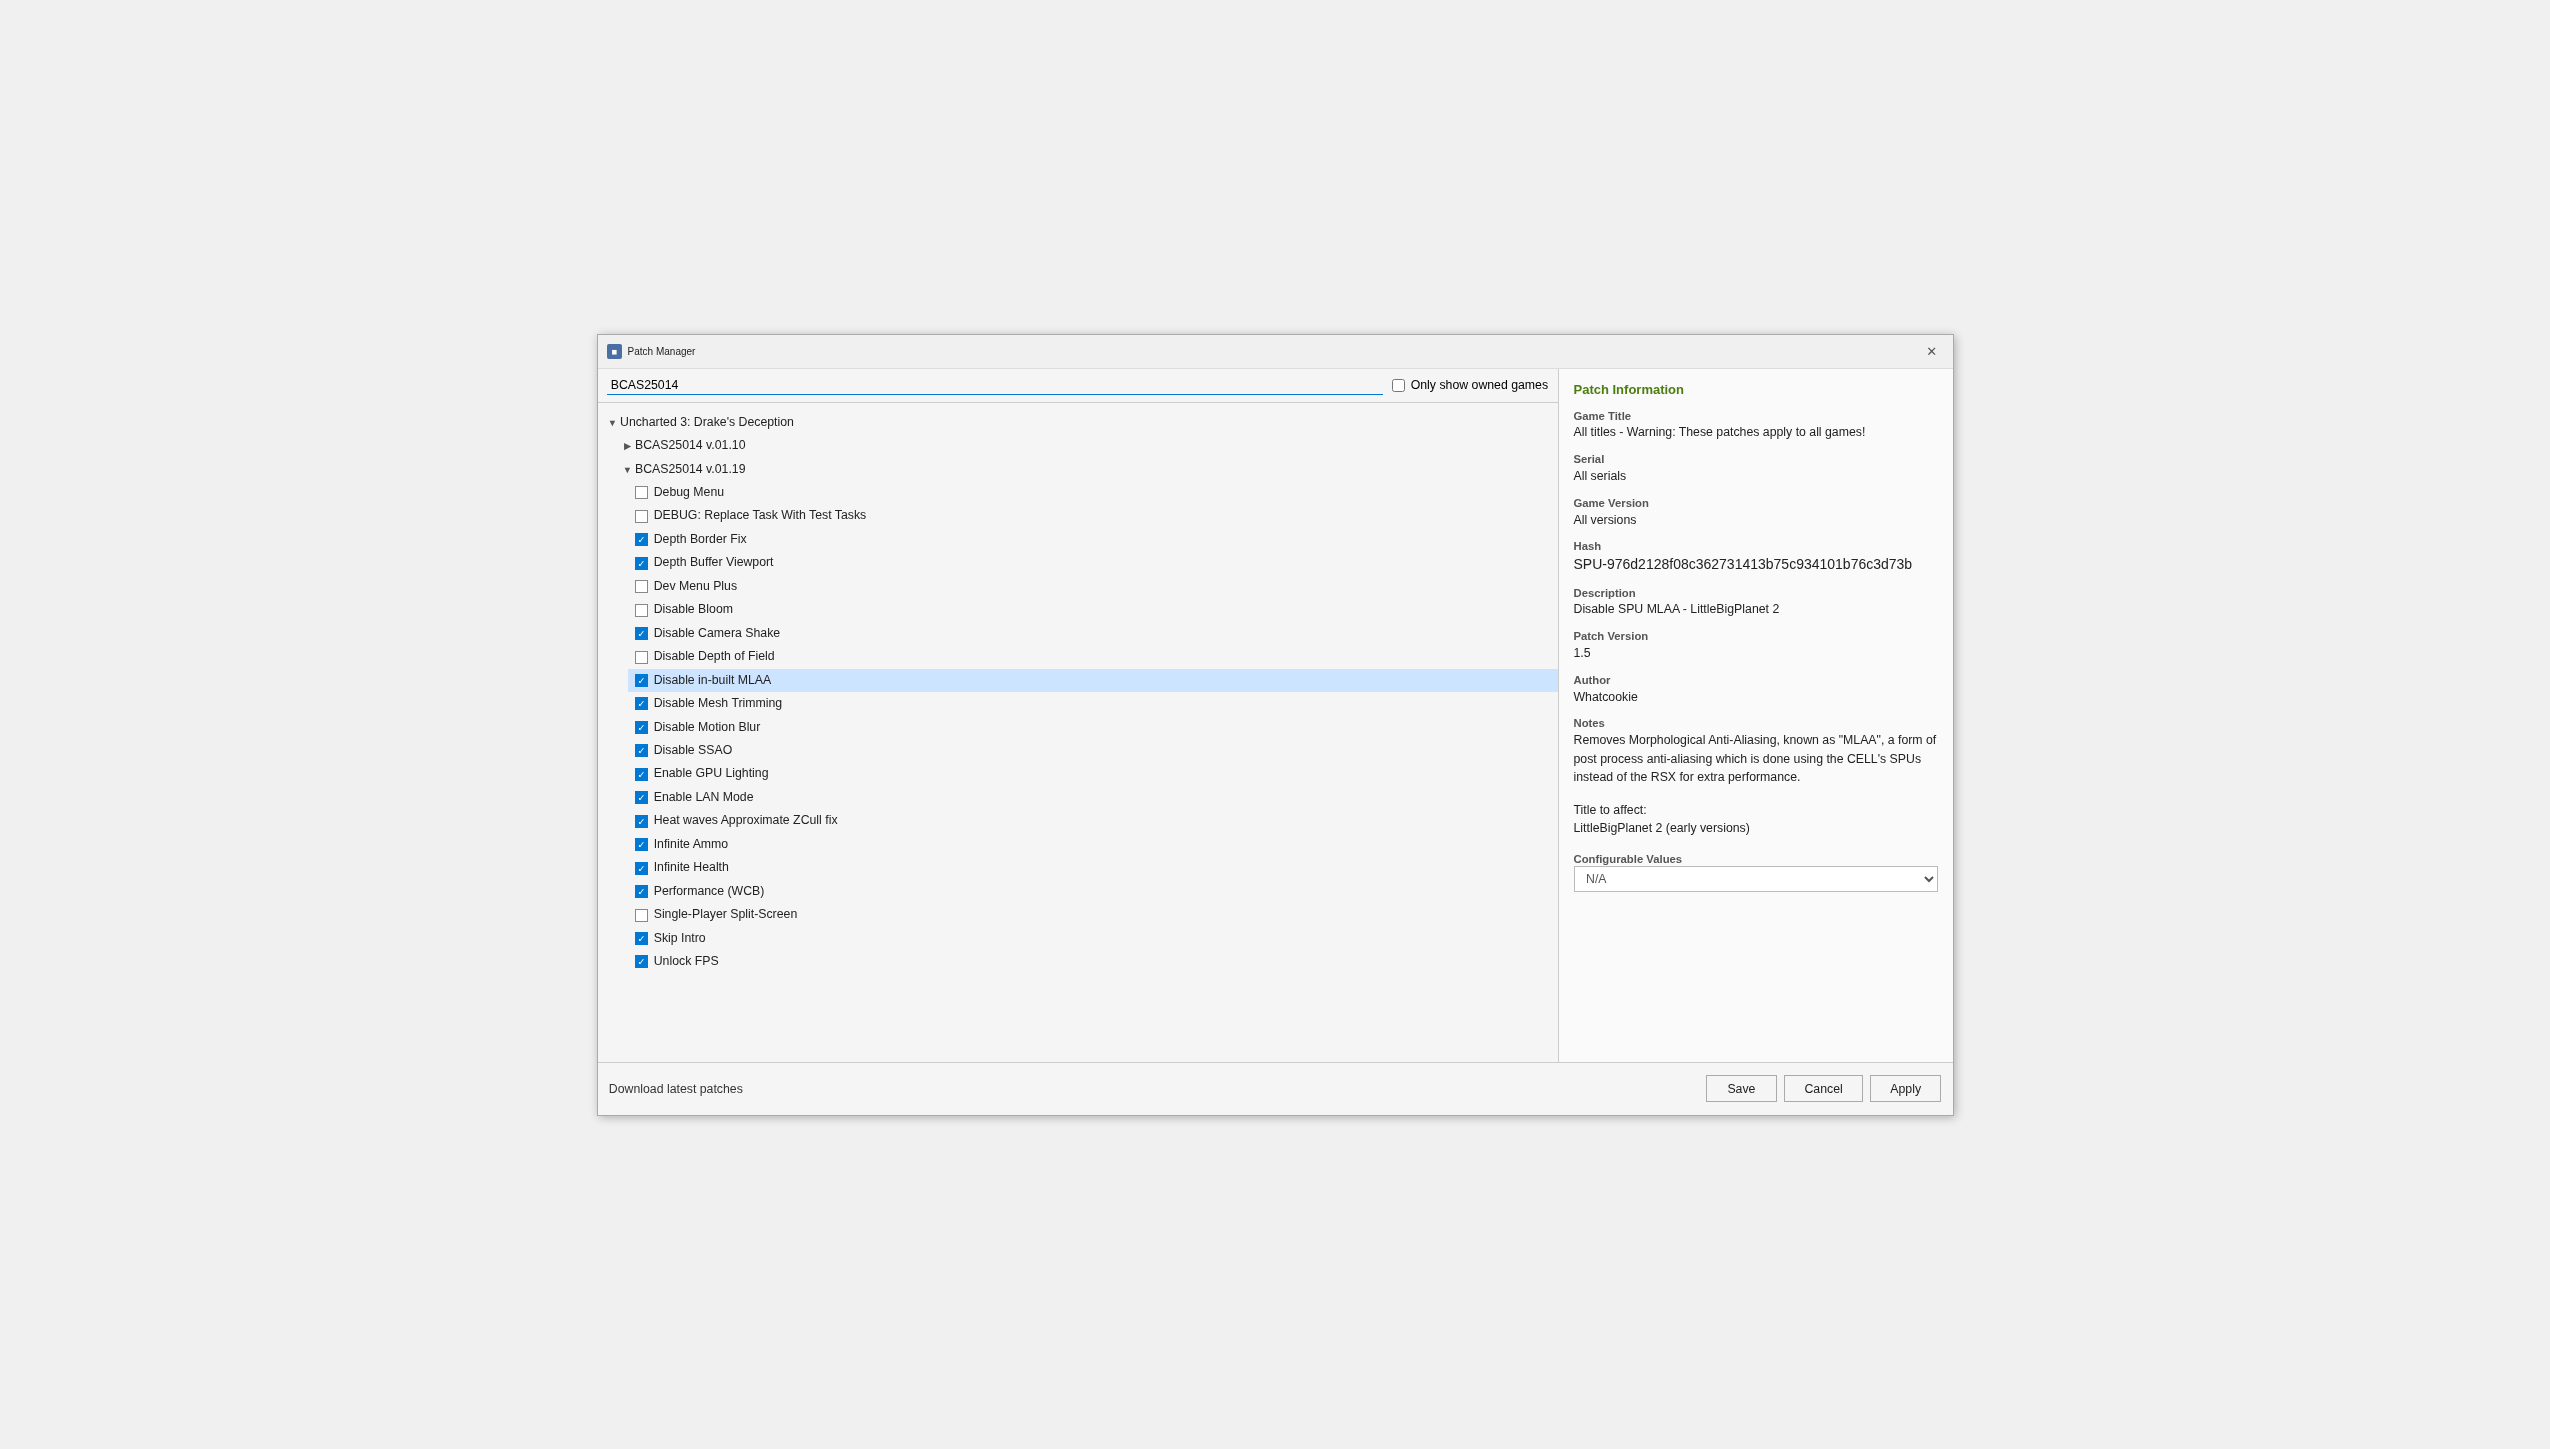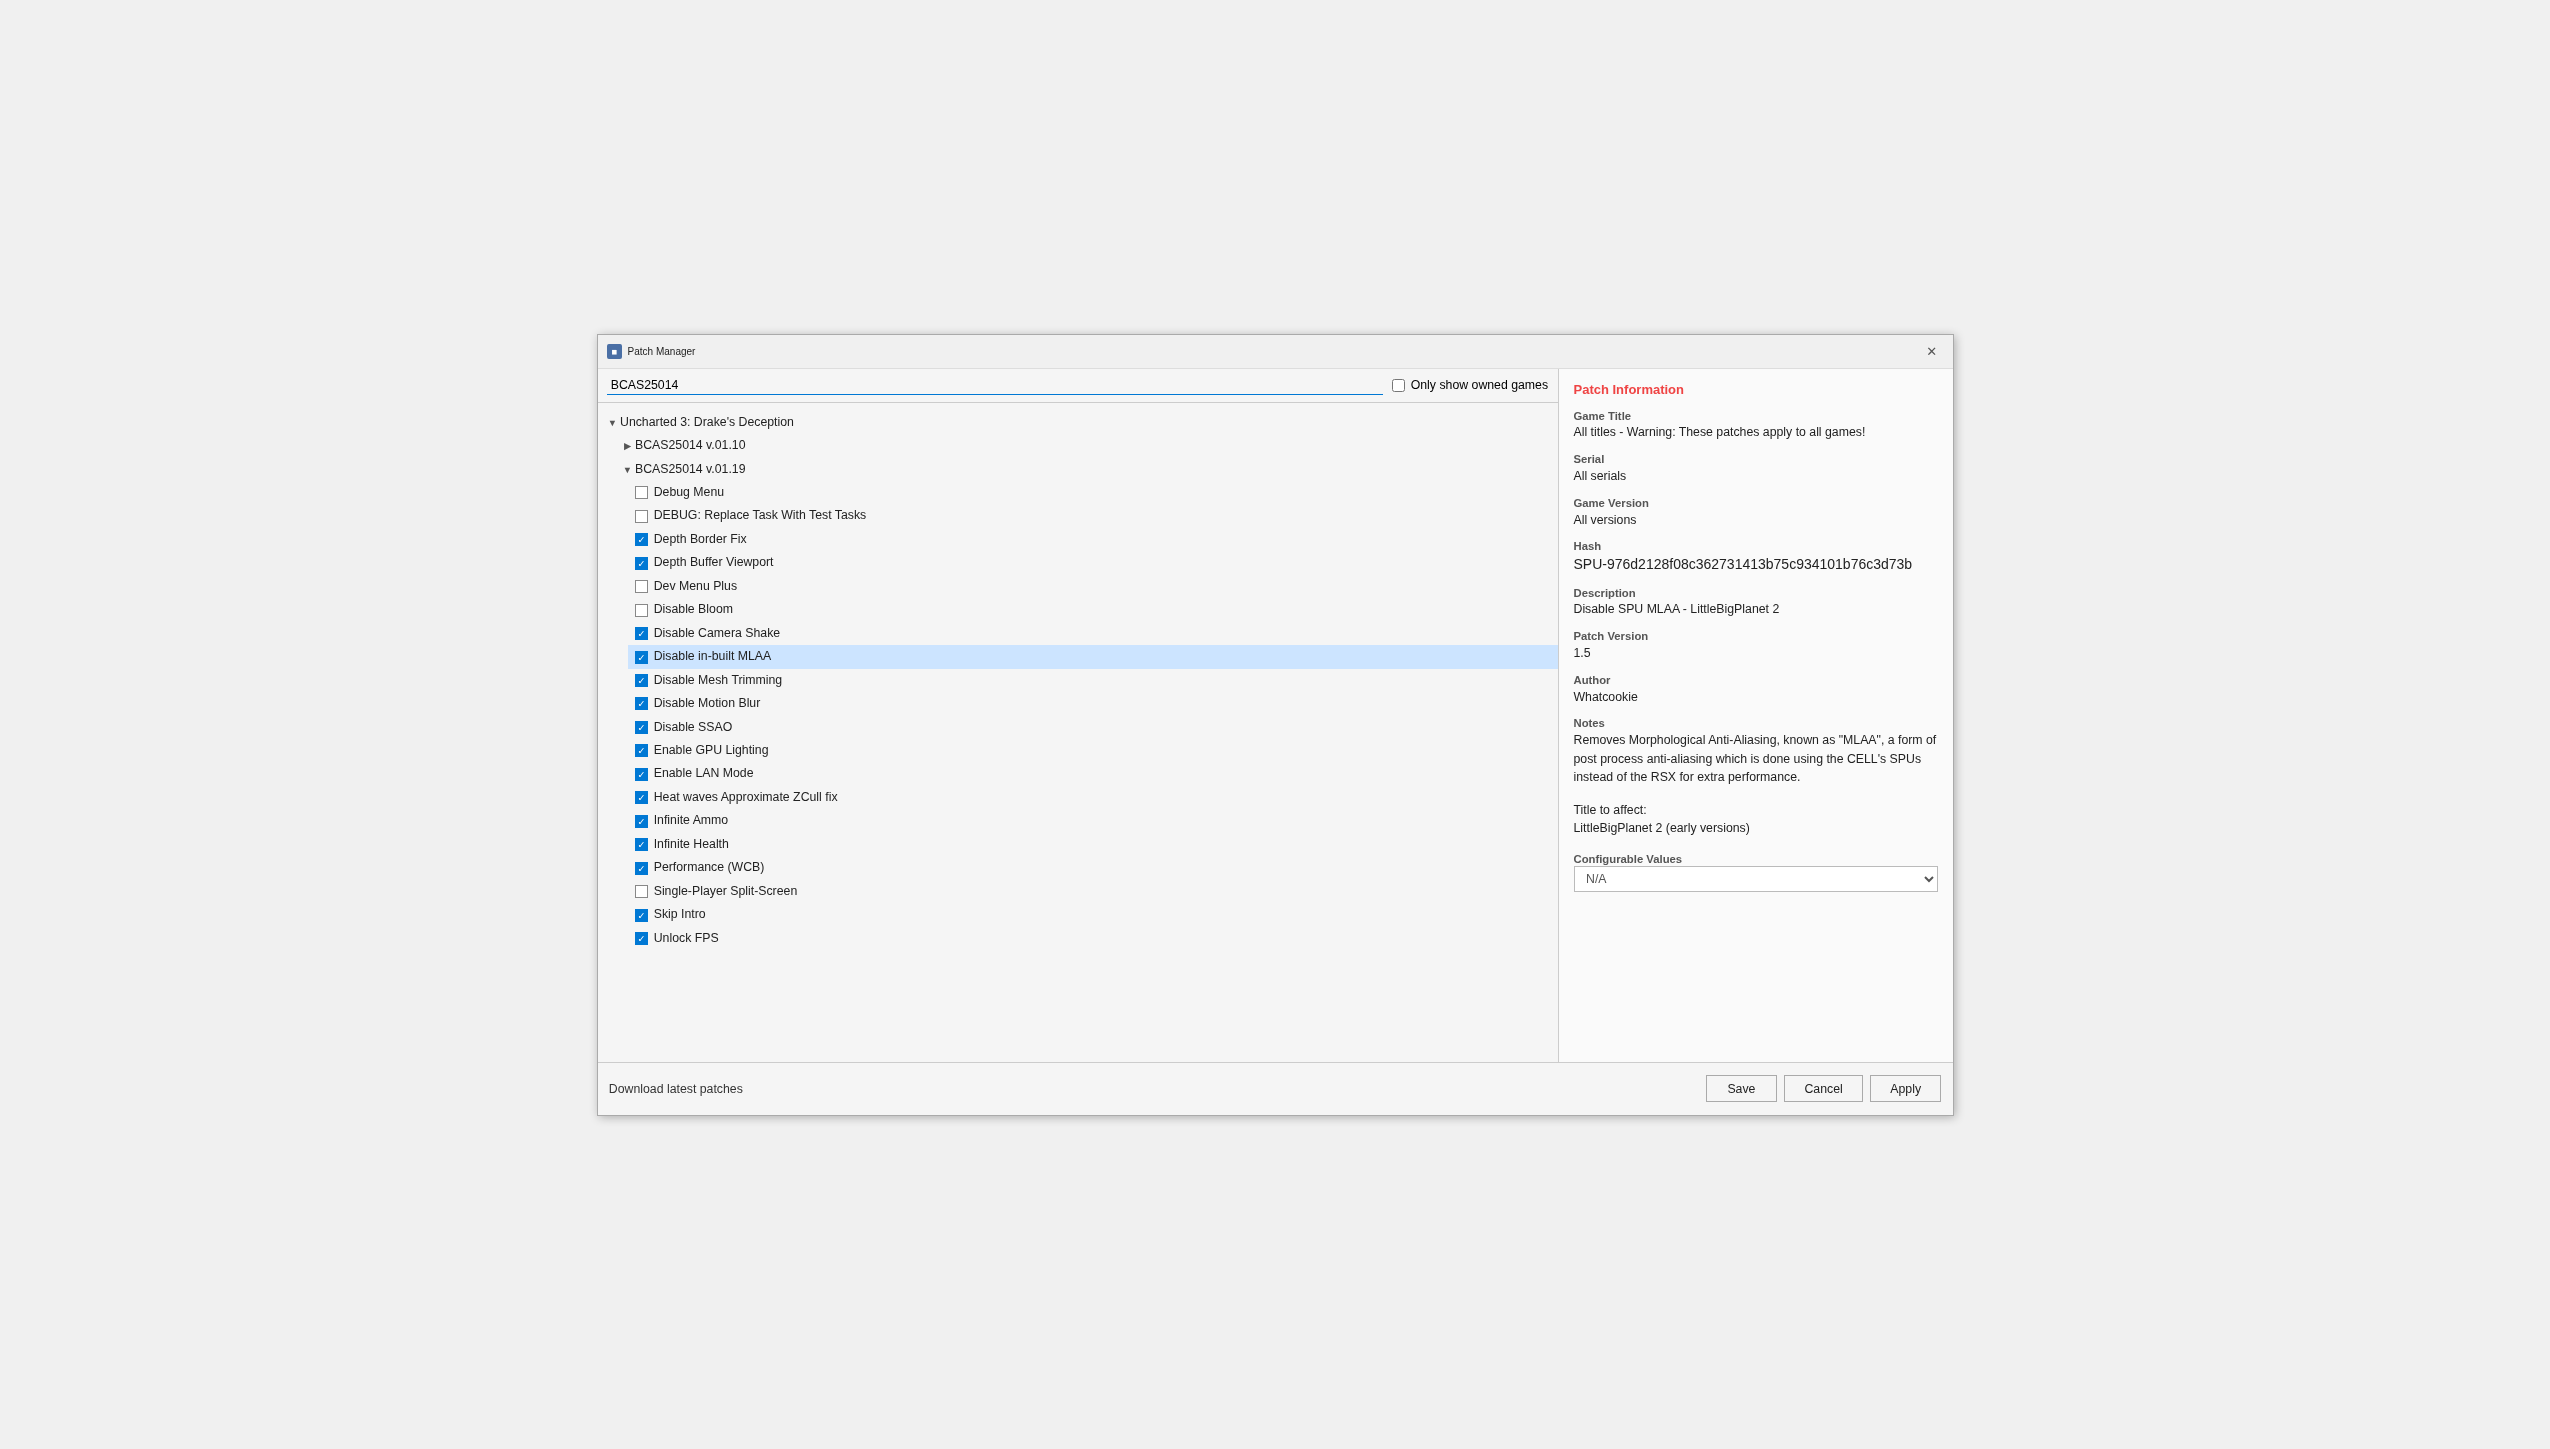--- a/index.html
+++ b/index.html
@@ -150,21 +150,21 @@
     }
     .right-panel {
       flex: 1;
       padding: 13px 15px;
       overflow-y: auto;
       background: #fafafa;
     }
     .info-title {
       font-size: 13px;
       font-weight: 600;
-      color: #ef4444;
+      color: #4d7c0f;
       margin-bottom: 13px;
     }
     .info-section {
       margin-bottom: 11.3px;
     }
     .info-label {
       font-size: 11.3px;
       font-weight: 600;
       color: #555;
       margin-bottom: 1.9px;
@@ -280,20 +280,24 @@
           <span class="check-box unchecked"></span>
           <span>Dev Menu Plus</span>
         </div>
         <div class="tree-item indent-2">
           <span class="check-box unchecked"></span>
           <span>Disable Bloom</span>
         </div>
         <div class="tree-item indent-2">
           <span class="check-box checked">✓</span>
           <span>Disable Camera Shake</span>
+        </div>
+        <div class="tree-item indent-2">
+          <span class="check-box unchecked"></span>
+          <span>Disable Depth of Field</span>
         </div>
         <div class="tree-item indent-2 selected">
           <span class="check-box checked">✓</span>
           <span>Disable in-built MLAA</span>
         </div>
         <div class="tree-item indent-2">
           <span class="check-box checked">✓</span>
           <span>Disable Mesh Trimming</span>
         </div>
         <div class="tree-item indent-2">

